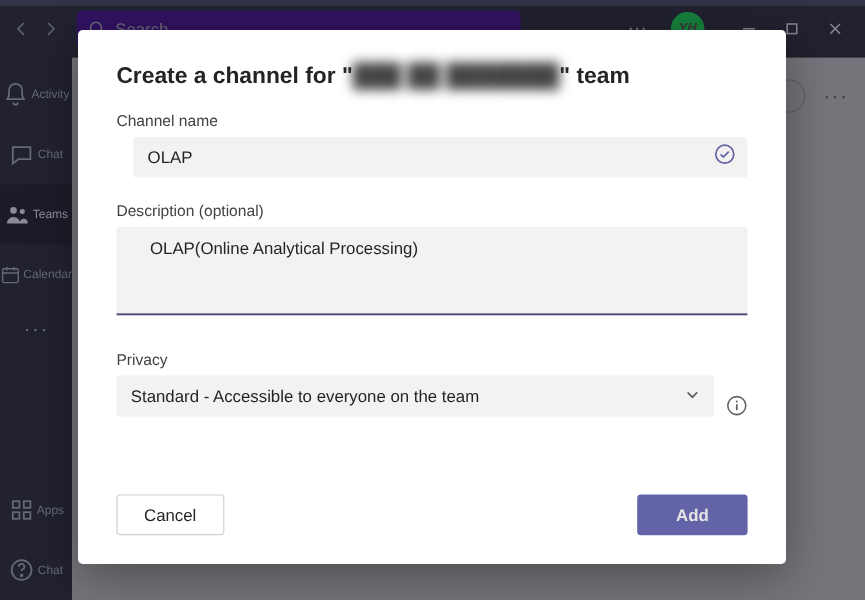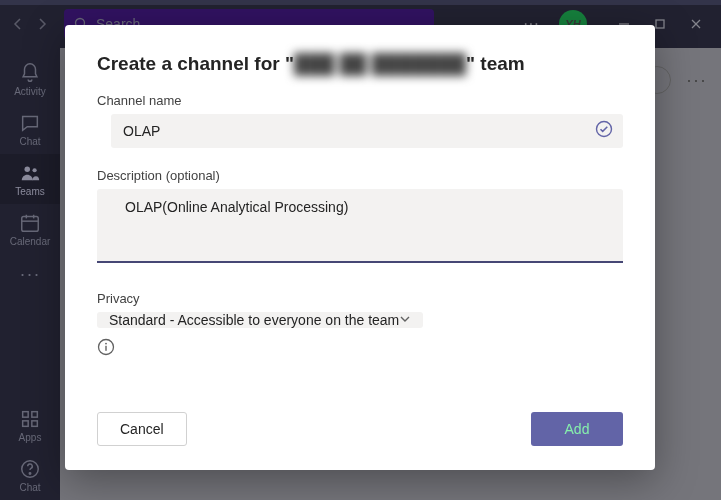--- a/index.html
+++ b/index.html
@@ -13,21 +13,21 @@
     .search-box { flex: 1; max-width: 370px; height: 30px; background: #4c1d95; border-radius: 4px; display: flex; align-items: center; padding: 0 10px; color: #9fa0b8; font-size: 14px; }
     .search-box svg { margin-right: 8px; flex-shrink:0;}
     .title-right { margin-left: auto; display: flex; align-items: center; gap: 14px; }
     .tb-icon { width: 28px; height:28px; display:flex;align-items:center;justify-content:center; color:#c9c9d6; }
     .avatar { width: 28px; height: 28px; border-radius: 50%; background: #22c55e; color:#555; font-size: 11px; font-weight:600; display:flex;align-items:center;justify-content:center;font-style:italic;}
     .win-btns { display:flex; gap:2px; margin-left:6px;}
     .win-btn { width:34px; height:28px; display:flex;align-items:center;justify-content:center; color:#c9c9d6;}
 
     
     .leftrail { position: absolute; left: 0; top: 48px; bottom: 0; width: 60px; background: #33344a; display: flex; flex-direction: column; align-items: center; padding-top: 6px; }
-    .rail-item { width: 60px; height: 50px; display:flex; flex-direction:column; align-items:center; justify-content:center; gap:2px; color:#9fa0b8; font-size: 10px; cursor:pointer; position:relative;}
+    .rail-item { width: 60px; height: 50px; display:flex; flex-direction:row; align-items:center; justify-content:center; gap:2px; color:#9fa0b8; font-size: 10px; cursor:pointer; position:relative;}
     .rail-item.active { background:#2b2b40; color:#d6d6f0;}
     .rail-item svg { width:22px; height:22px; }
     .rail-more { width:60px; height:40px; display:flex;align-items:center;justify-content:center; color:#9fa0b8; font-size:18px; letter-spacing:1px; cursor:pointer;}
     .rail-spacer { flex:1; }
 
     
     .main-overlay { position:absolute; left:60px; top:48px; right:0; bottom:0; background: rgba(240,240,244,0.7);}
     .main-ellipsis { position:absolute; right:14px; top:22px; color:#666; font-size:18px; letter-spacing:1px;}
     .main-circle { position:absolute; right:50px; top:18px; width:28px; height:28px; border:1.5px solid #999; border-radius:50%;}
 
@@ -53,31 +53,31 @@
       width: 100%; height: 34px; background: #f3f2f1; border: none; border-bottom: 1px solid transparent;
       padding: 0 38px 0 12px; font-size: 14px; color: #242424; border-radius: 3px; outline:none;
     }
     .check-icon { position:absolute; right:10px; top:50%; transform:translateY(-50%); }
     .desc-area {
       width: 100%; height: 74px; background: #f3f2f1; border: none; resize: none;
       padding: 10px 28px; font-size: 14px; color: #242424; border-radius: 3px 3px 0 0;
       border-bottom: 2px solid #464775; outline:none; font-family:inherit;
     }
     .desc-wrap { margin-bottom: 24px; }
-    .select-row { display:flex; align-items:flex-start; gap:10px;flex-direction:column; }
+    .select-row { display:flex; align-items:flex-end; gap:10px; }
     .select-box {
       flex:1; height: 34px; background: #f3f2f1; border:none; border-radius:3px;
       display:flex; align-items:center; justify-content:space-between; padding:0 12px;
       font-size:14px; color:#242424; cursor:pointer;
     }
     .info-icon { width:18px; height:18px; color:#616161; flex-shrink:0;}
     .modal-footer { margin-top:auto; display:flex; justify-content:space-between; gap:10px; }
     .btn { height: 34px; padding: 0 22px; border-radius: 3px; font-size: 14px; cursor:pointer; border:none;}
     .btn-secondary { background:#fff; border:1px solid #d1d1d1; color:#242424;}
-    .btn-primary { background:#6264a7; color:#86efac; font-weight:400; min-width:92px;}
+    .btn-primary { background:#6264a7; color:#e5e5e5; font-weight:700; min-width:92px;}
   </style>
 </head>
 <body>
 
 <div class="titlebar">
   <div class="nav-arrows">
     <div class="nav-arrow">
       <svg width="12" height="12" viewBox="0 0 12 12">
           <path d="M8 1 L3 6 L8 11" stroke="currentColor" stroke-width="1.5" fill="none"></path>
         </svg>

